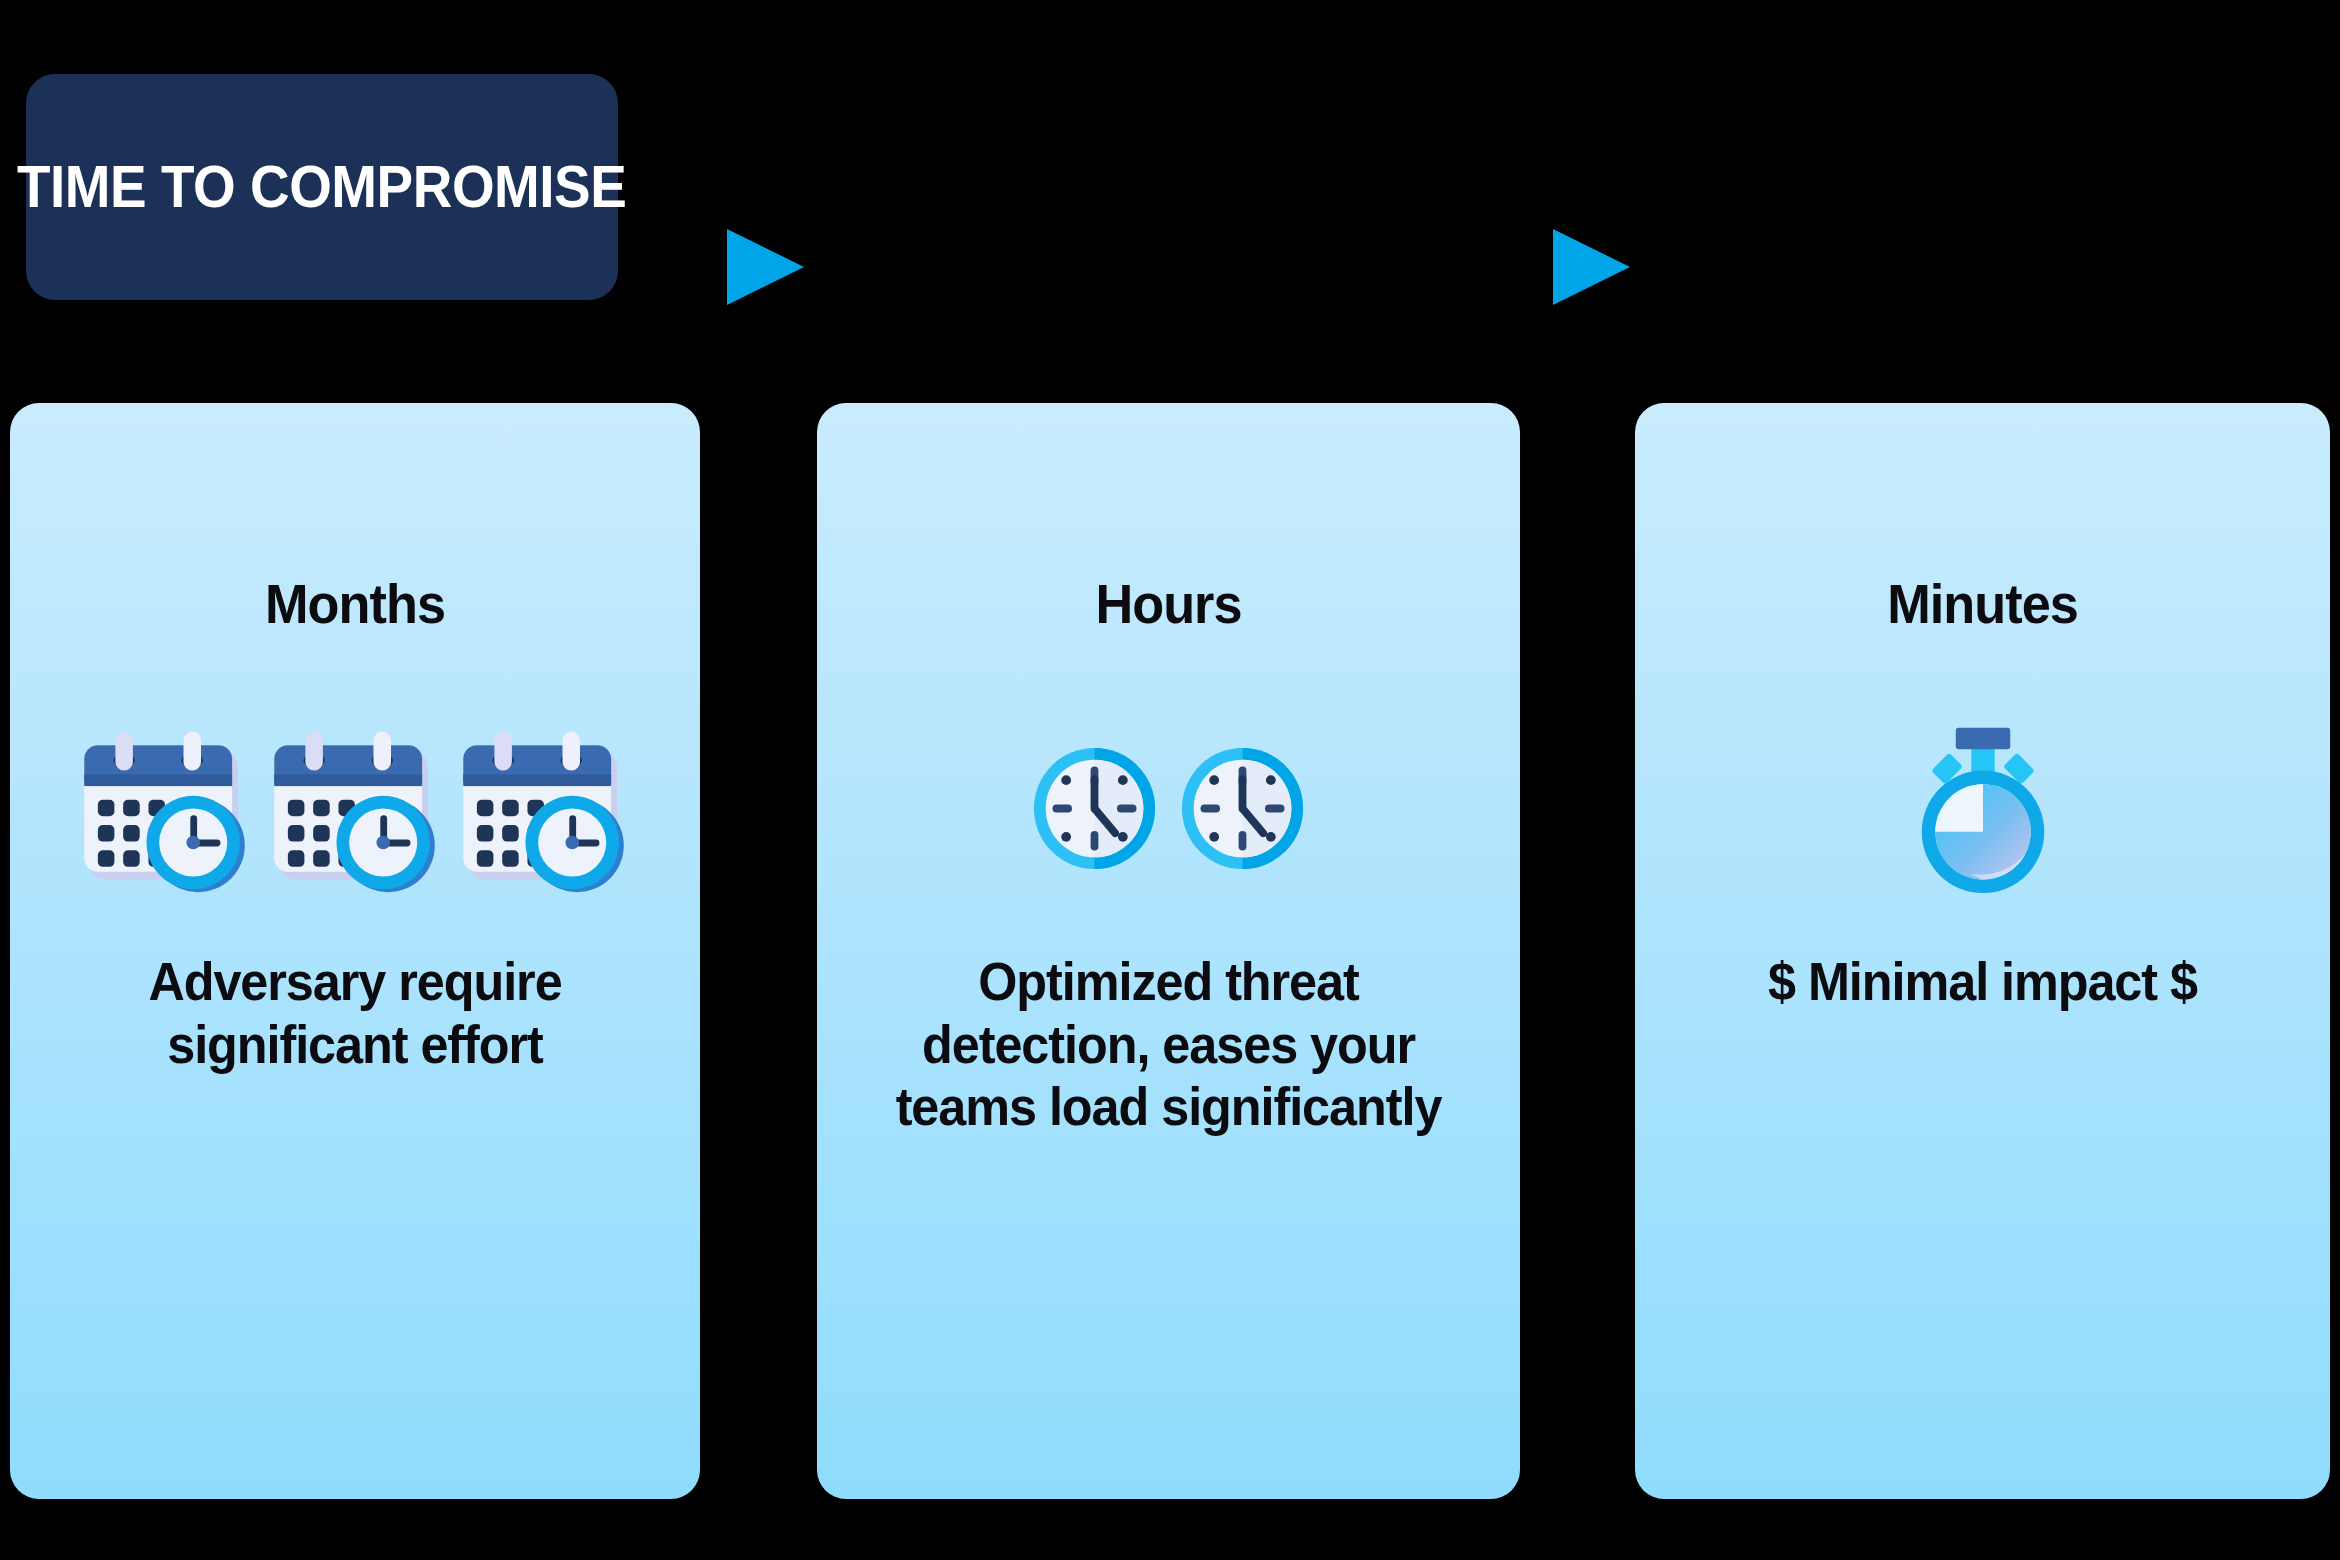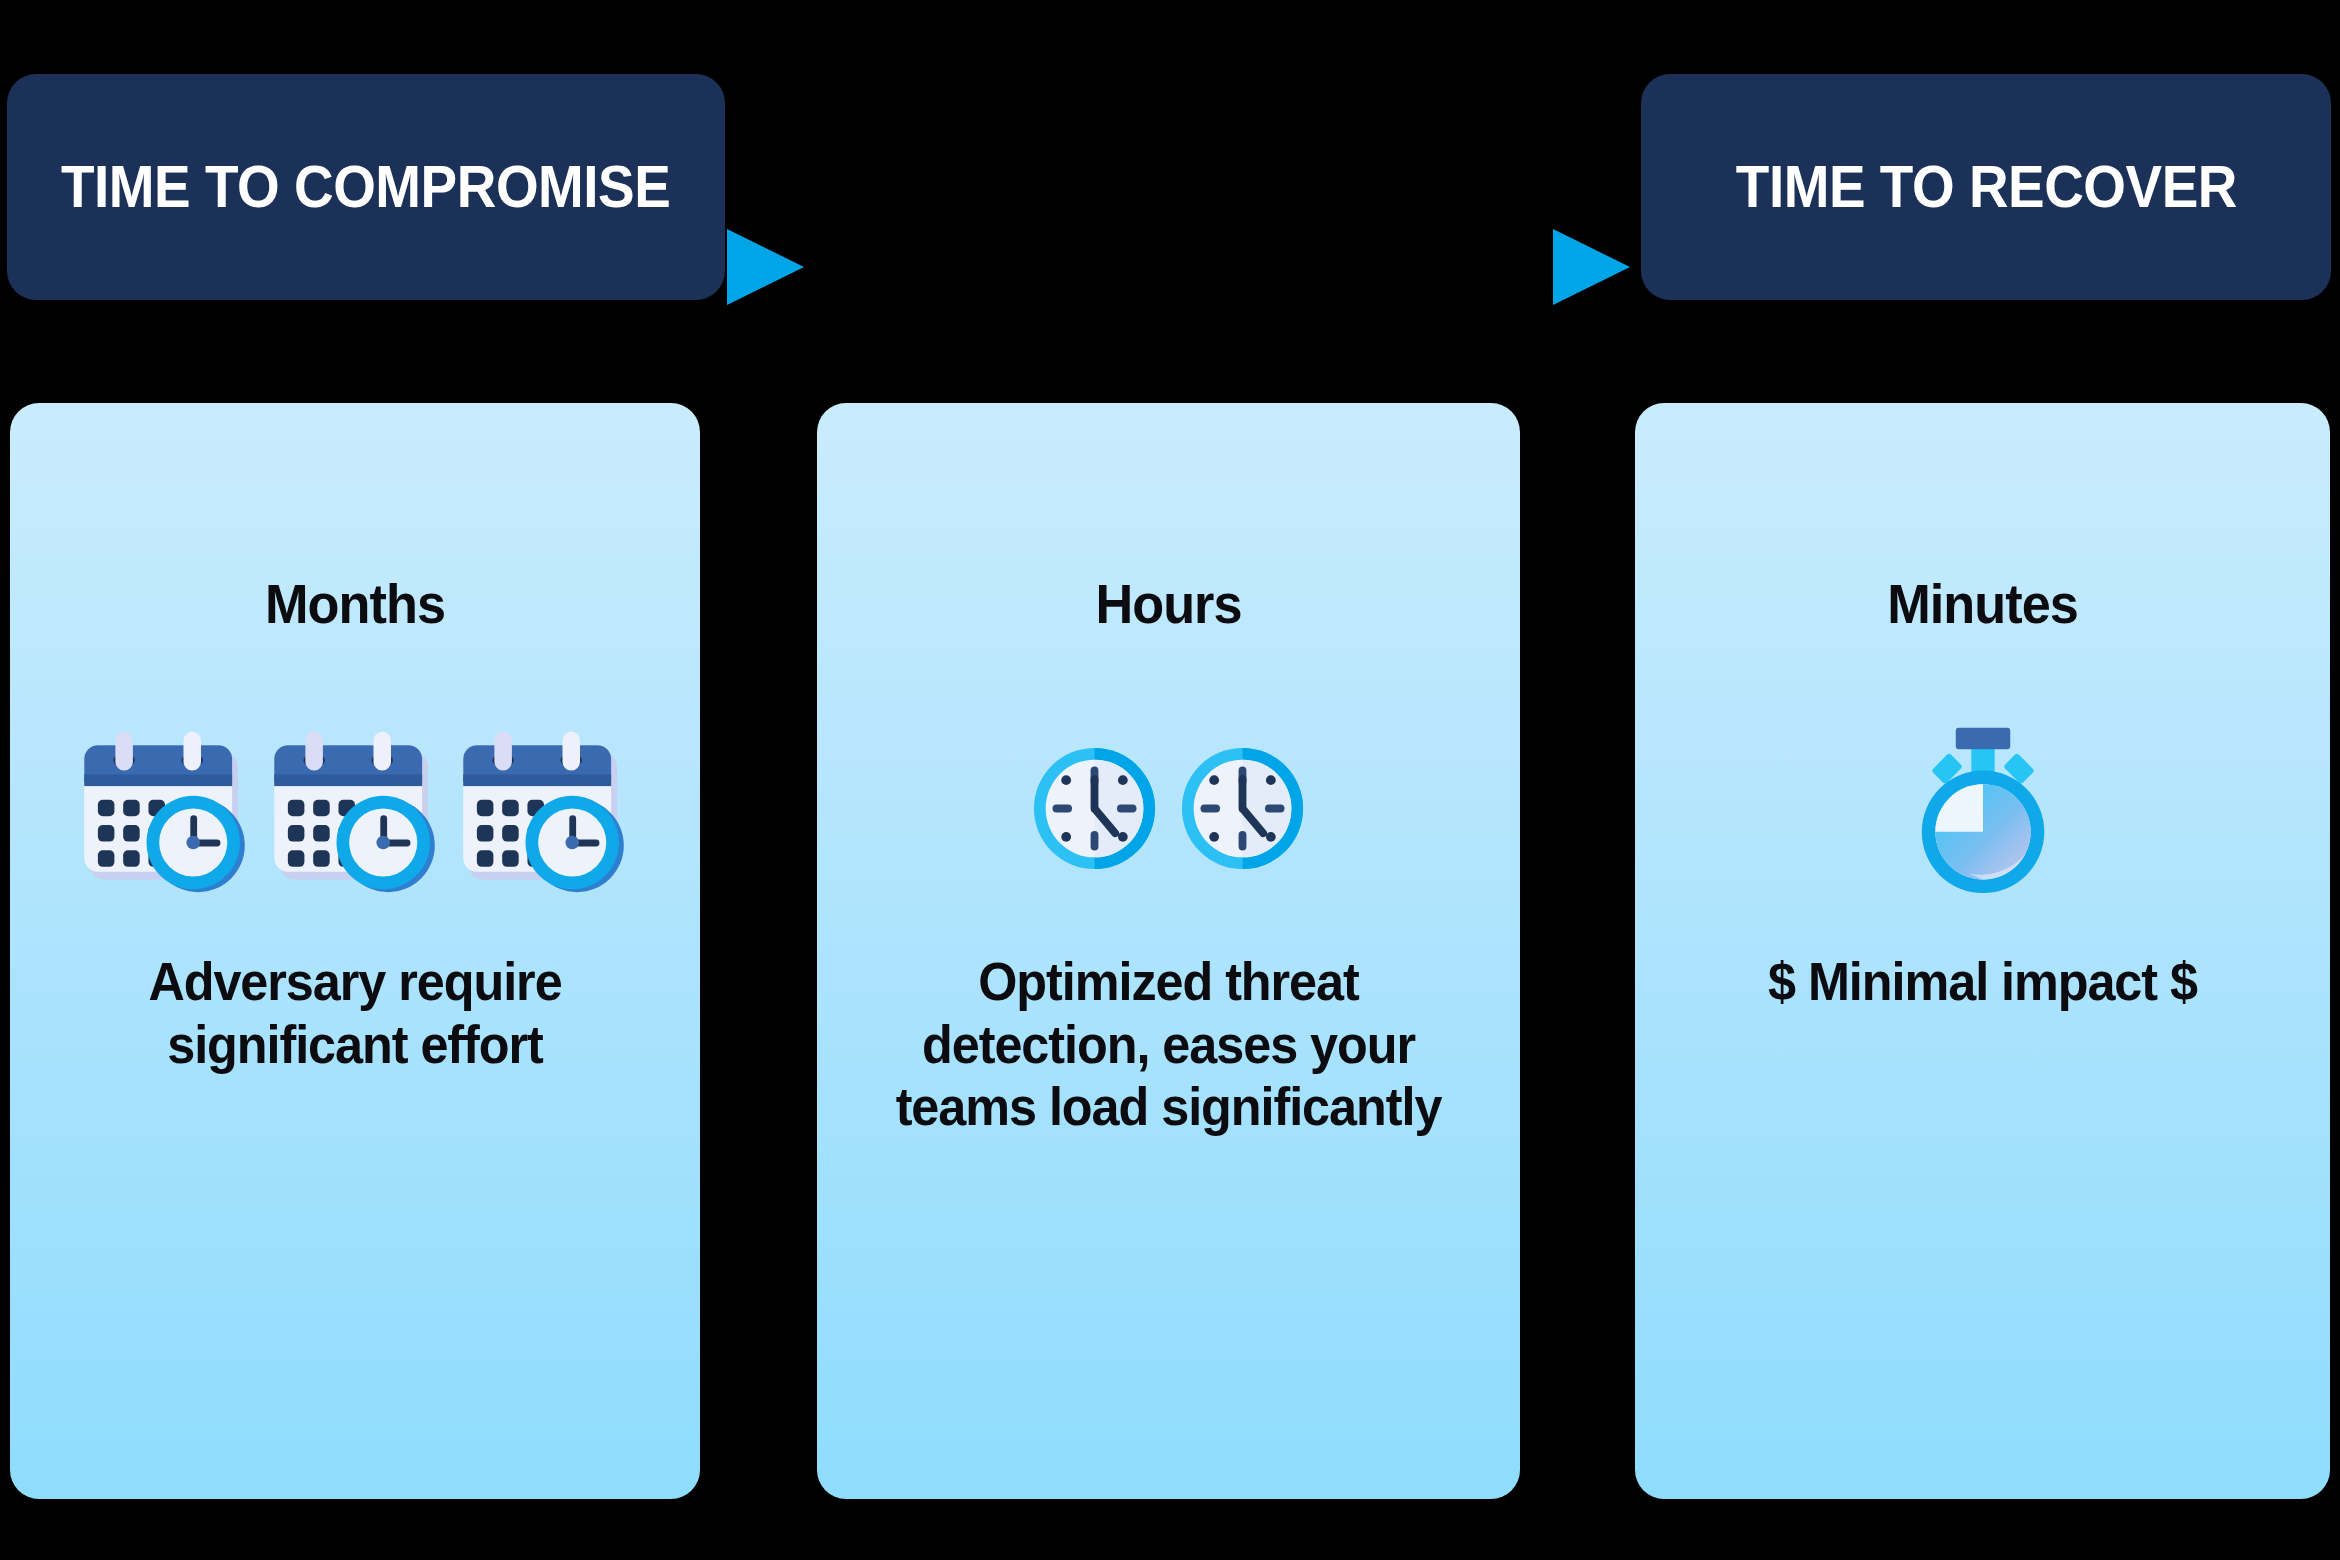--- a/index.html
+++ b/index.html
@@ -36,21 +36,21 @@
     top: 0;
     height: 226px;
     background: #1c3157;
     border-radius: 29px;
     display: flex;
     align-items: center;
     justify-content: center;
     box-sizing: border-box;
     padding: 0 23.4px;
   }
-  .hdr-1 { left: 7px;   width: 718px; }
+  .hdr-1 { left: 26px;   width: 592px; }
   .hdr-2 { left: 817px;  width: 699px; }
   .hdr-3 { left: 1641px; width: 690px; }
 
   .hdr-label {
     color: #ffffff;
     font-family: "Liberation Sans", sans-serif;
     font-weight: bold;
     font-size: 59px;
     letter-spacing: -0.5px;
     line-height: 1;
@@ -144,23 +144,20 @@
 
     <div class="hdr hdr-1">
       <div class="hdr-label">TIME TO COMPROMISE</div>
     </div>
 
     <div class="arrow arrow-1"></div>
 
 
     <div class="arrow arrow-2"></div>
 
-    <div class="hdr hdr-3">
-      <div class="hdr-label">TIME TO RECOVER</div>
-    </div>
   </div>
 
   <div class="card-row">
 
     <div class="card card-1">
       <div class="card-title">Months</div>
 
       <div class="icon-zone">
 
         <svg width="174" height="180" viewBox="0 0 178 185">

